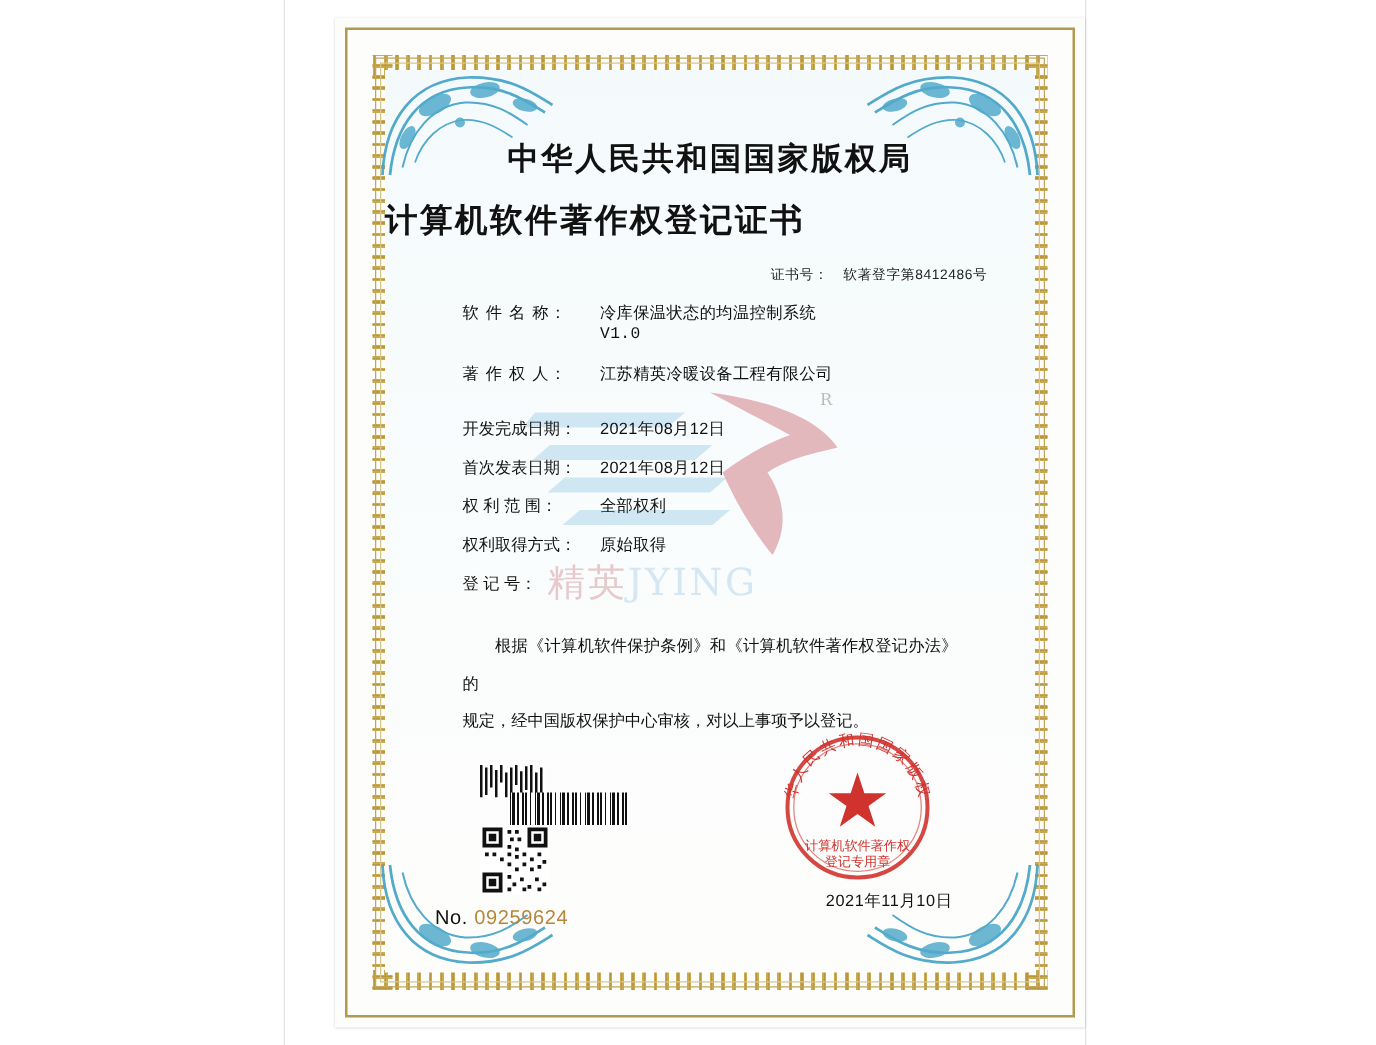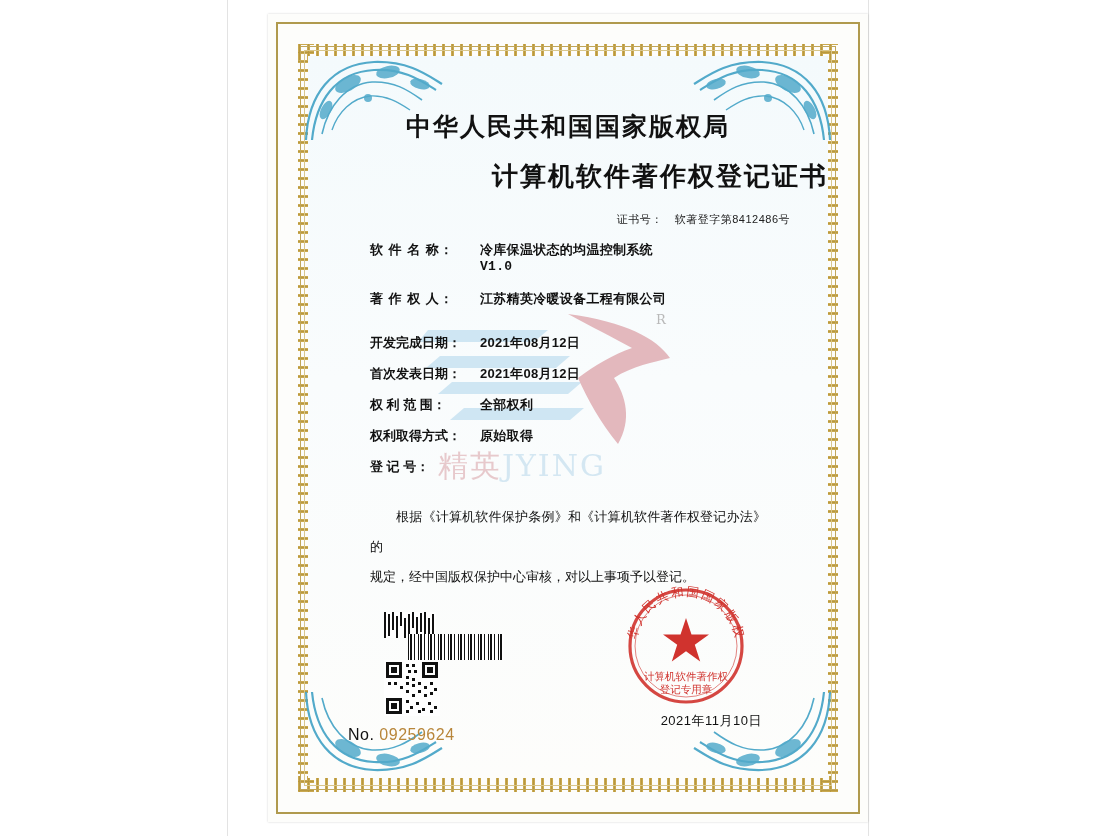--- a/index.html
+++ b/index.html
@@ -81,40 +81,40 @@
   .title1{
     text-align:center;
     font-family:"DejaVu Serif", serif;
     font-weight:bold;
     font-size:25px;
     letter-spacing:2px;
     color:#111;
     margin-top:54px;
   }
   .title2{
-    text-align:right;
+    text-align:left;
     font-family:"DejaVu Serif", serif;
     font-weight:bold;
     font-size:26px;
     letter-spacing:2px;
     color:#111;
     margin-top:16px;
   }
   .certno{
     text-align:right;
     font-size:11px;
     color:#222;
     margin-top:18px;
     padding-right:38px;
     letter-spacing:.5px;
   }
   .certno .lbl{margin-right:12px;}
 
   .rows{margin-top:14px;padding-left:62px;}
-  .row{display:flex;align-items:flex-start;font-size:13px;color:#111;margin-bottom:14px;font-weight:bold;}
+  .row{display:flex;align-items:flex-start;font-size:13px;color:#111;margin-bottom:14px;}
   .row .label{width:110px;flex:none;letter-spacing:1px;}
   .row .value{flex:1;letter-spacing:.3px;}
   .value .sub{display:block;margin-top:0;font-family:"Liberation Mono",monospace;font-size:13px;}
   .rows2{margin-top:26px;padding-left:62px;}
   .rows2 .row{margin-bottom:13px;}
   .rows2 .label{width:110px;letter-spacing:0px;}
 
   .para{
     margin-top:26px;
     padding:0 62px 0 62px;

